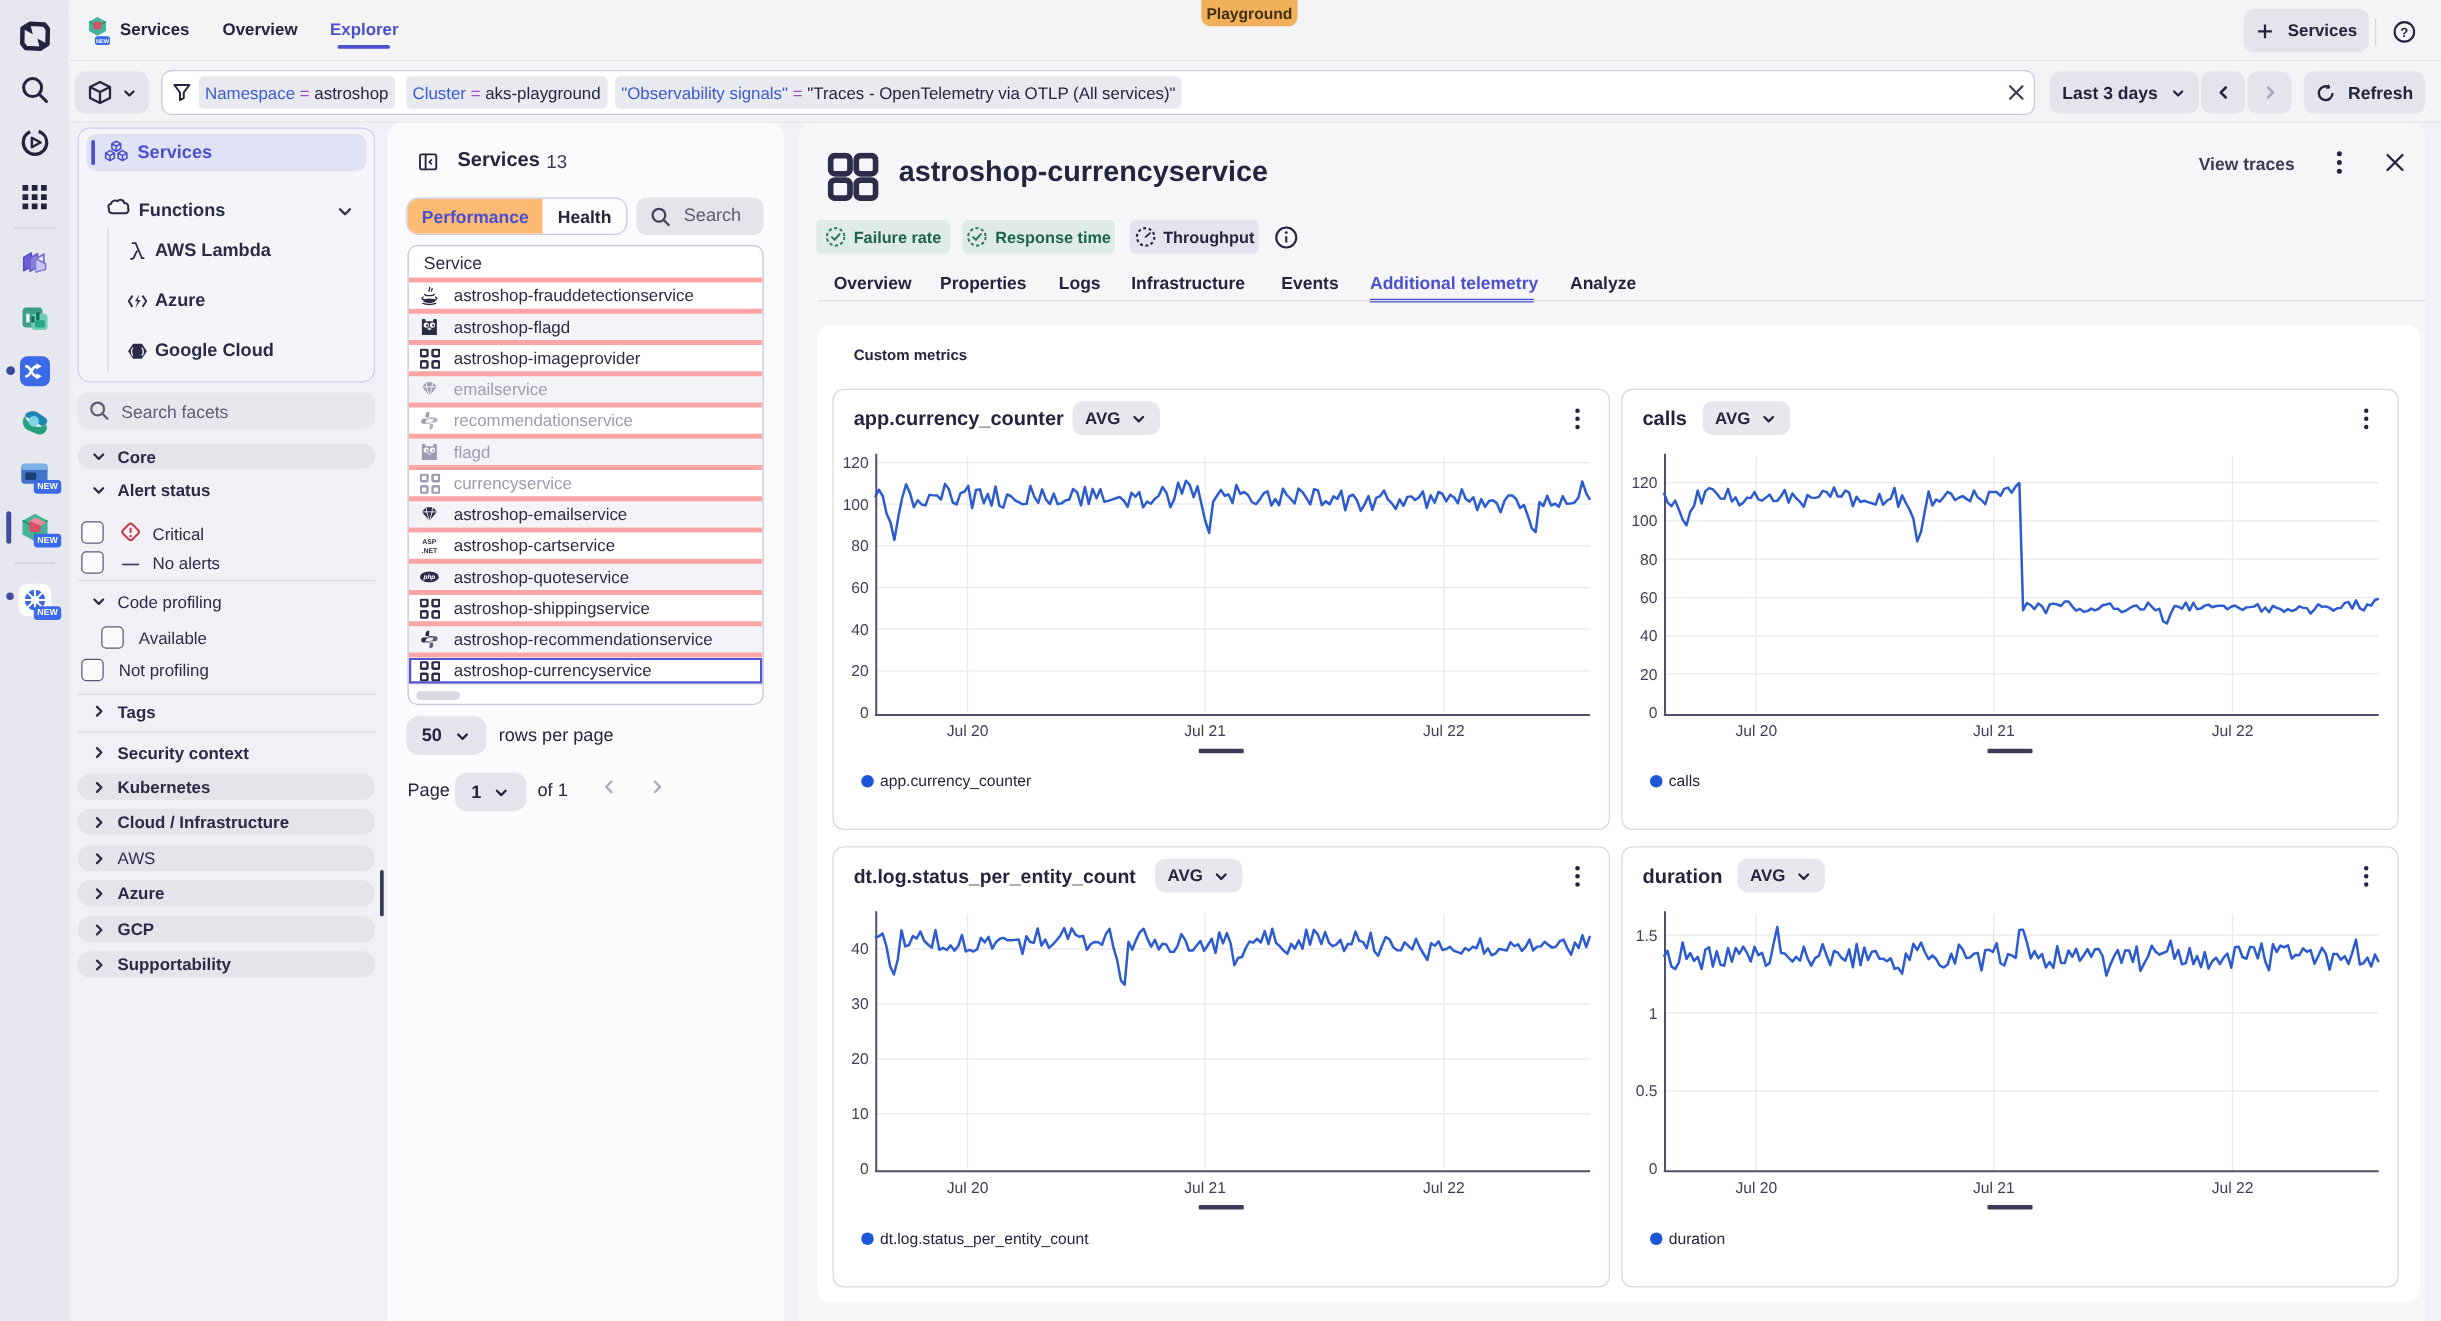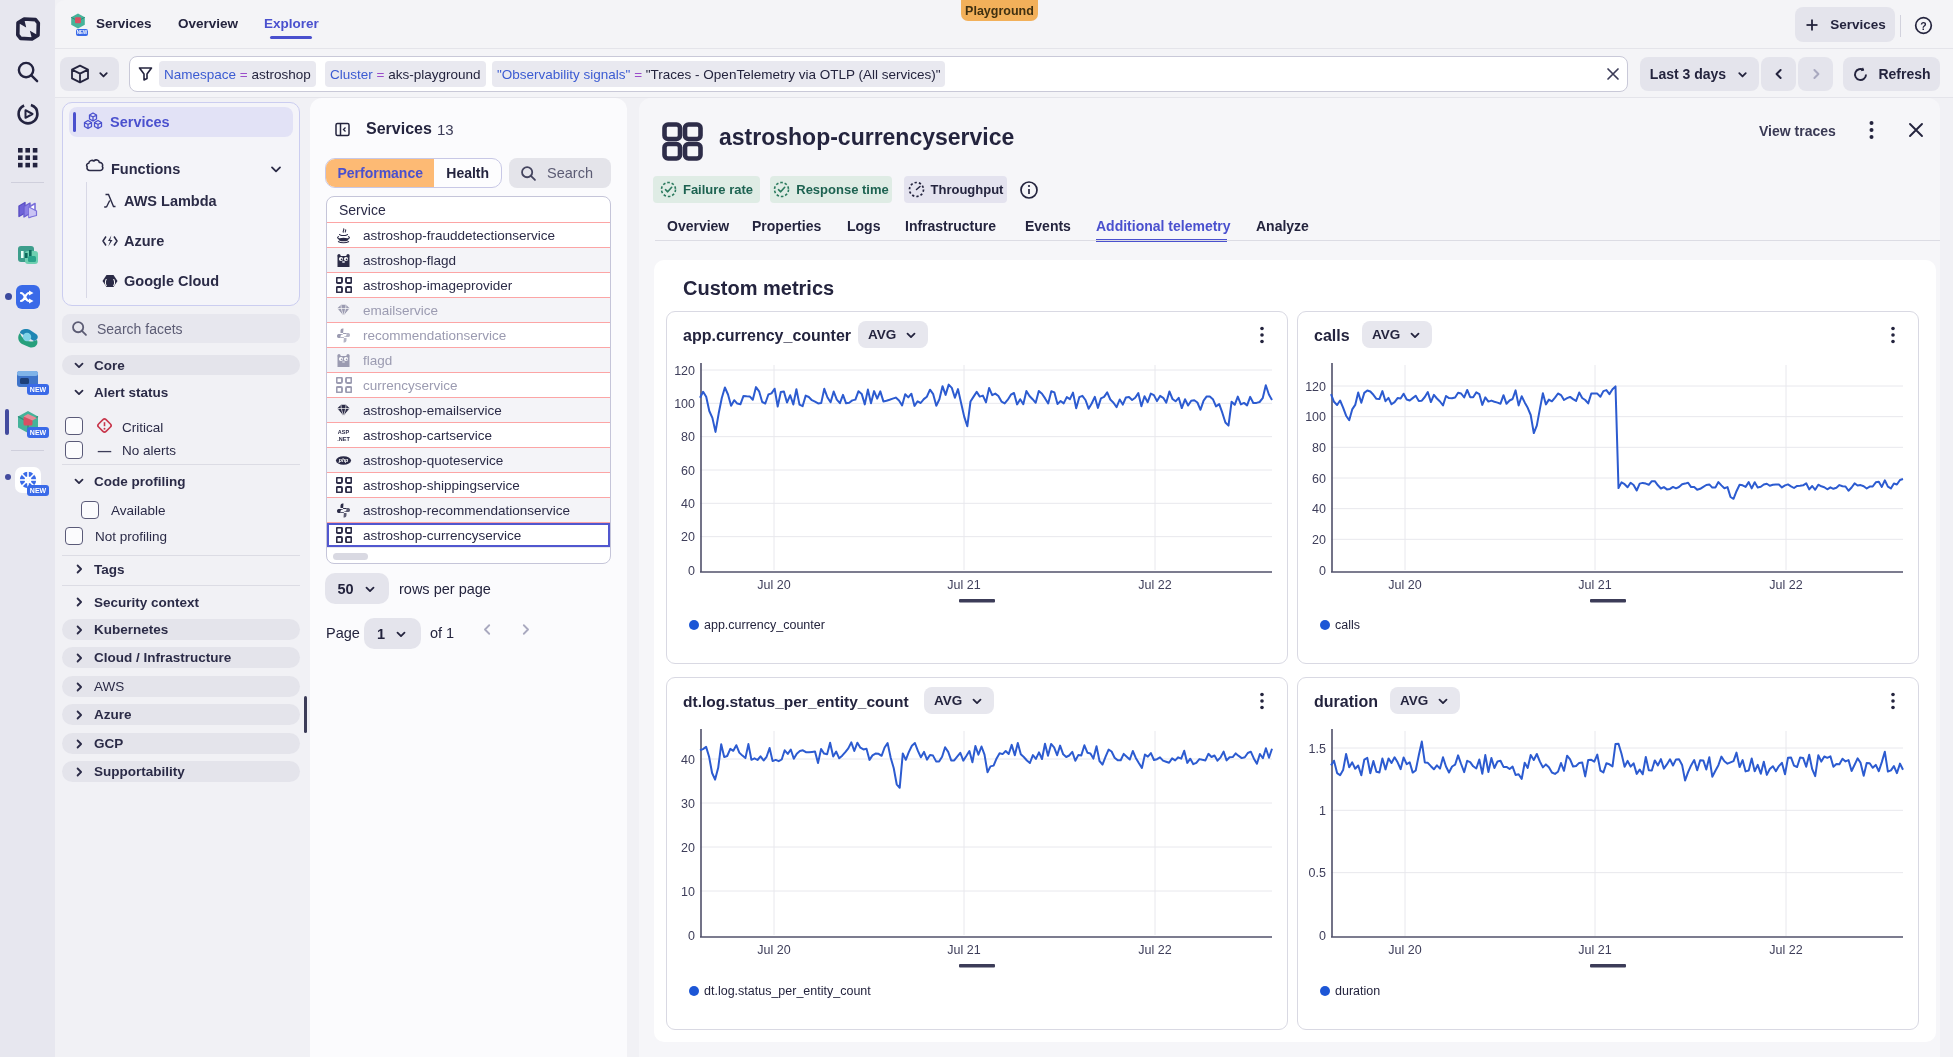--- a/index.html
+++ b/index.html
@@ -11,21 +11,21 @@
 .tabtxt{font-size:13.5px;font-weight:bold;color:#24243e}
 .bluetab{color:#4a50ce}
 .gbtn{background:#e4e4ec;border-radius:8px;display:flex;align-items:center;justify-content:center;color:#24243e}
 .pill{background:#e9e9f0;border-radius:4px;font-size:13.5px;display:flex;align-items:center;padding:0 5px;height:26px;white-space:nowrap}
 .tree{background:#f4f4f9;border:1px solid #cbcdf0;border-radius:10px;padding:6px;position:relative}
 .chk{width:18px;height:18px;border:1.6px solid #5a5a78;border-radius:4px;background:#fbfbfd;flex:none}
 .svc{position:absolute;left:310px;top:98px;width:317px;height:959px;background:#fbfbfd;border-radius:12px 12px 0 0}
 .seg{position:absolute;display:flex;border:1px solid #c8c8e6;border-radius:10px;overflow:hidden;background:#fdfdfe}
 .segi{display:flex;align-items:center;justify-content:center;font-size:14px;font-weight:bold;height:28px}
 .tbl{position:absolute;left:326px;top:196px;width:285px;height:368px;border:1px solid #c5c5d9;border-radius:8px;background:#fff;overflow:hidden}
-.trow{display:flex;align-items:center;height:25px;font-size:13.5px;color:#2b2b47;padding-left:8px;border-top:1px solid #fca5a5}
+.trow{display:flex;align-items:center;height:25px;font-size:13.5px;color:#2b2b47;padding-left:8px;border-top:4px solid #fca5a5}
 .trow.alt{background:#f4f4f8}
 .trow.dis{color:#9b9bb1}
 .main{position:absolute;left:639px;top:98px;width:1301px;height:959px;background:#f6f6f9;border-radius:12px 12px 0 0}
 .whitep{position:absolute;left:654px;top:260px;width:1282px;height:782px;background:#fff;border-radius:10px}
 .card{position:absolute;width:622px;height:353px;background:#fff;border:1px solid #d9d9e3;border-radius:9px}
 .ctitle{font-size:16px;font-weight:bold;color:#24243e}
 .avg{display:inline-flex;align-items:center;background:#e7e7ee;border-radius:8px;height:27px;padding:0 10px;font-size:13.5px;font-weight:bold;color:#24243e;gap:8px}
 .legend{position:absolute;display:flex;align-items:center;gap:5px;font-size:12.5px;color:#24243e}
 .ldot{width:10px;height:10px;border-radius:50%;background:#1c56d6}
 .gpill{display:inline-flex;align-items:center;justify-content:center;gap:6px;background:#dfece5;border-radius:4px;height:26px;font-size:13px;font-weight:bold;color:#1d6251}
@@ -282,21 +282,21 @@
       </svg>
     </span>
     <span style="margin-left:8px">Critical</span>
   </div>
 <div class="abs" style="left:62px;top:438px;width:238px;height:24px;display:flex;align-items:center;font-size:13.5px;color:#2b2b47">
     <span class="chk" style="margin-left:3px"></span>
     <span style="margin-left:12px;width:19px;text-align:center;color:#3c3c58;font-weight:bold">—</span>
     <span style="margin-left:8px">No alerts</span>
   </div>
 <div class="abs" style="left:62px;top:464px;width:238px;height:1px;background:#dcdce4"></div>
-<div class="abs" style="left:62px;top:473px;width:238px;height:16px;display:flex;align-items:center;font-weight:bold;font-size:13.5px;color:#2b2b47"><span style="display:flex;margin-left:10px;margin-right:8px">
+<div class="abs" style="left:62px;top:473px;width:238px;height:16px;display:flex;align-items:center;font-weight:normal;font-size:13.5px;color:#2b2b47"><span style="display:flex;margin-left:10px;margin-right:8px">
       <svg width="14" height="14" viewBox="0 0 14 14" fill="none">
         <path d="M3.5 5.6000000000000005 L7.0 9.1 L10.5 5.6000000000000005" stroke="#2b2b47" stroke-width="1.8" stroke-linecap="round" stroke-linejoin="round"></path>
       </svg>
     </span>Code profiling</div>
 <div class="abs" style="left:78px;top:498px;width:238px;height:24px;display:flex;align-items:center;font-size:13.5px;color:#2b2b47">
     <span class="chk" style="margin-left:3px"></span>
     <span style="margin-left:12px">Available</span>
   </div>
 <div class="abs" style="left:62px;top:524px;width:238px;height:24px;display:flex;align-items:center;font-size:13.5px;color:#2b2b47">
     <span class="chk" style="margin-left:3px"></span>
@@ -558,21 +558,21 @@
 <div class="abs mtab" style="left:667px;top:218px;color:#24243e">Overview</div>
 <div class="abs mtab" style="left:752px;top:218px;color:#24243e">Properties</div>
 <div class="abs mtab" style="left:847px;top:218px;color:#24243e">Logs</div>
 <div class="abs mtab" style="left:905px;top:218px;color:#24243e">Infrastructure</div>
 <div class="abs mtab" style="left:1025px;top:218px;color:#24243e">Events</div>
 <div class="abs mtab" style="left:1096px;top:218px;color:#4a50ce">Additional telemetry</div>
 <div class="abs mtab" style="left:1256px;top:218px;color:#24243e">Analyze</div>
 <div class="abs" style="left:1096px;top:239px;width:131px;height:3px;background:#4a50ce"></div>
 <div class="abs" style="left:655px;top:240px;width:1285px;height:1px;background:#dcdce4"></div>
 <div class="whitep"></div>
-<div class="abs" style="left:683px;top:277px;font-size:20px;font-weight:bold;color:#24243e">Custom metrics</div>
+<div class="abs" style="left:683px;top:277px;font-size:12px;font-weight:bold;color:#24243e">Custom metrics</div>
 <div class="card" style="left:666px;top:311px"></div>
 <div class="abs ctitle" style="left:683px;top:327px;">app.currency_counter</div>
 <div class="abs avg" style="left:858px;top:321px">AVG <svg width="14" height="14" viewBox="0 0 14 14" fill="none">
       <path d="M3.5 5.6000000000000005 L7.0 9.1 L10.5 5.6000000000000005" stroke="#24243e" stroke-width="1.8" stroke-linecap="round" stroke-linejoin="round"></path>
     </svg></div>
 <div class="abs" style="left:1260px;top:326px"><svg width="4" height="18" viewBox="0 0 4 18" fill="none">
       <circle cx="2" cy="2.5" r="1.8" fill="#24243e"></circle>
       <circle cx="2" cy="9" r="1.8" fill="#24243e"></circle>
       <circle cx="2" cy="15.5" r="1.8" fill="#24243e"></circle>
     </svg></div>

